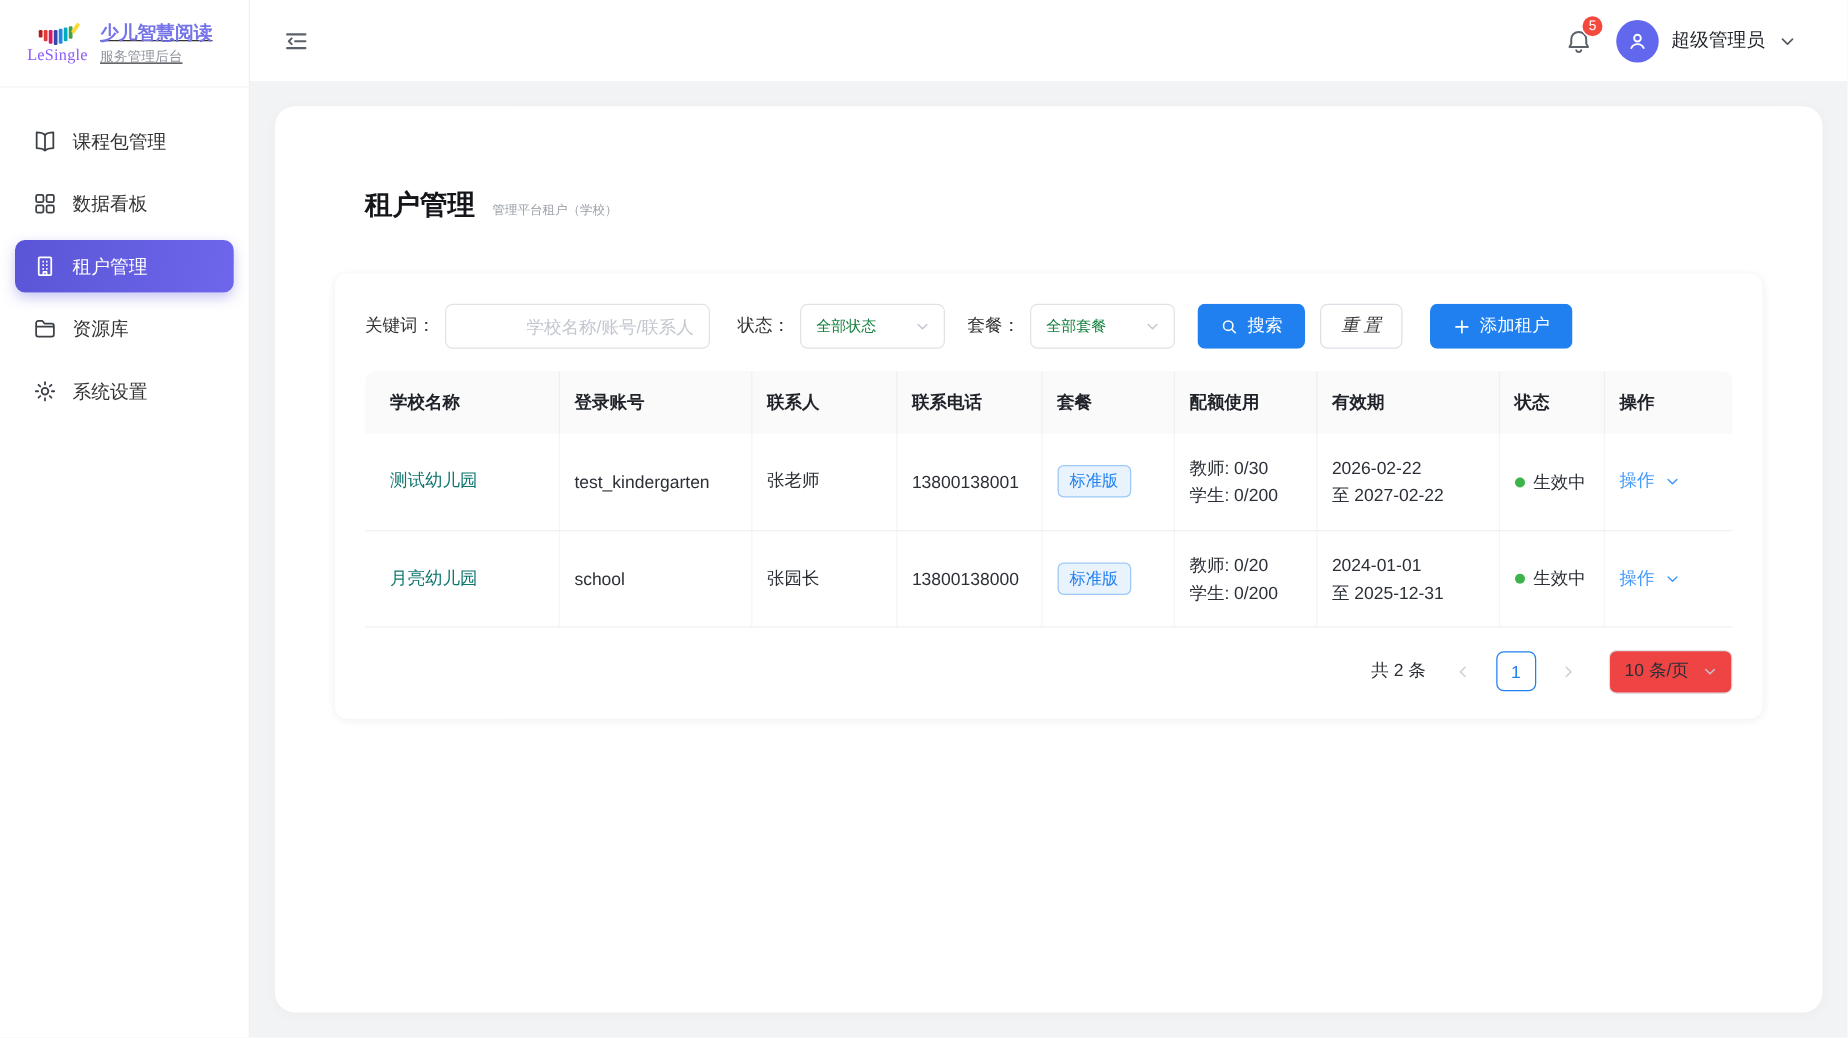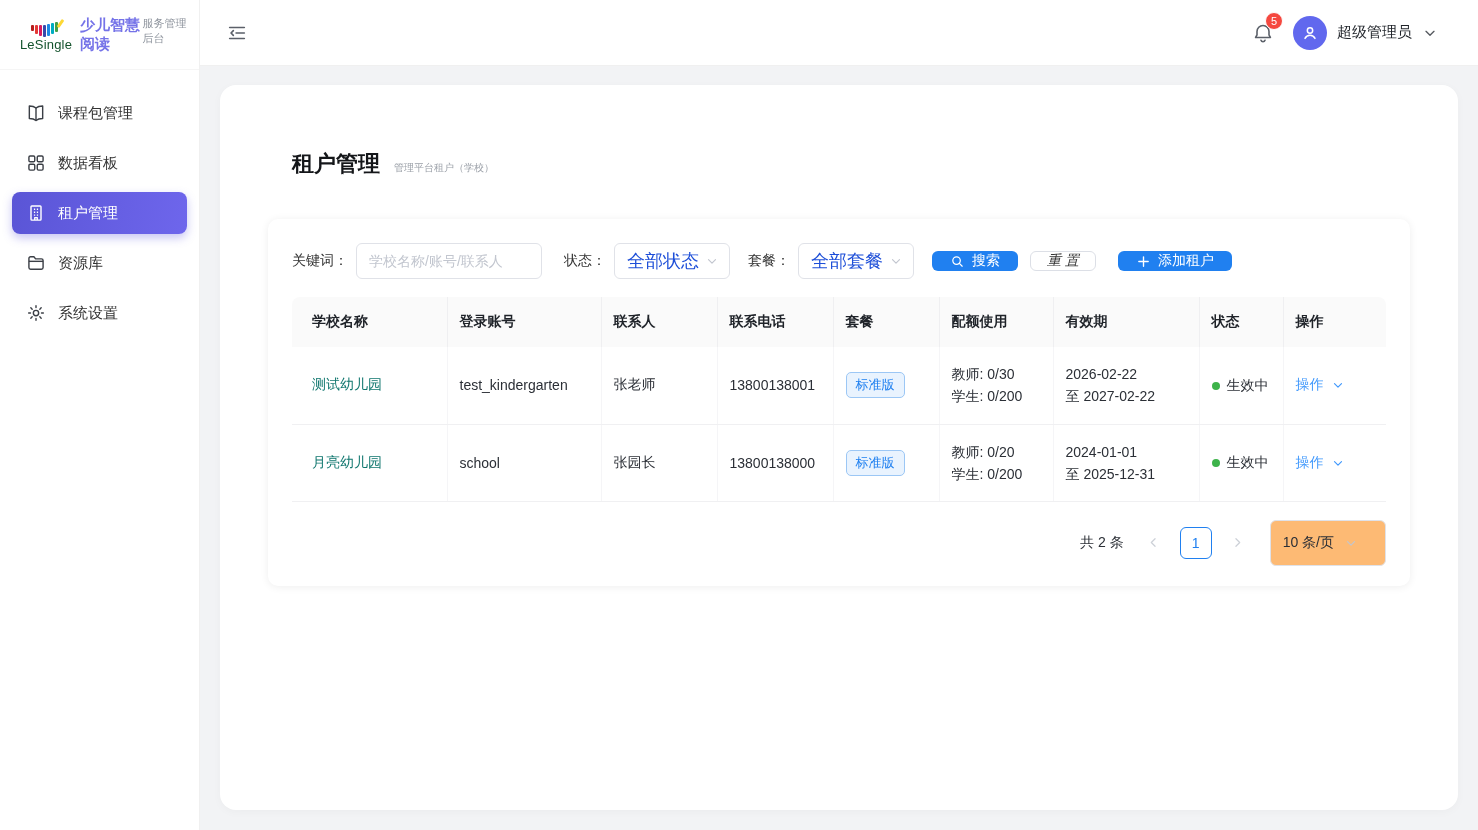--- a/index.html
+++ b/index.html
@@ -27,22 +27,22 @@
   .logo-bars { display: flex; align-items: flex-end; height: 18px; gap: 1px; position: relative; }
   .logo-bars i { display: block; width: 3px; border-radius: 1px; }
   .lb1 { height: 6px;  background: #b71c1c; transform: translateY(-5px); }
   .lb2 { height: 9px;  background: #e53935; transform: translateY(-2px); }
   .lb3 { height: 11px; background: #d81b60; transform: translateY(0); }
   .lb4 { height: 12px; background: #3949ab; transform: translateY(1px); }
   .lb5 { height: 12px; background: #1e88e5; transform: translateY(0); }
   .lb6 { height: 11px; background: #00acc1; transform: translateY(-2px); }
   .lb7 { height: 10px; background: #43a047; transform: translateY(-4px); }
   .lb8 { height: 9px;  background: #fdd835; transform: translateY(-8px) rotate(35deg); }
-  .logo-word { font-size: 13px; color: #14532d; letter-spacing: 0.2px; margin-top: 1px; }
-  .brand-text { display: flex; flex-direction: row; gap: 2px; }
+  .logo-word { font-size: 13px; color: #8b5cf6; letter-spacing: 0.2px; margin-top: 1px; font-family: Liberation Serif, serif; }
+  .brand-text { display: flex; flex-direction: column; gap: 2px; text-decoration: underline; }
   .brand-title { font-size: 15px; font-weight: bold; color: #7573e8; }
   .brand-sub { font-size: 11px; color: #8f959e; }
 
   .menu { padding: 22px 12px; display: flex; flex-direction: column; gap: 8px; }
   .menu-item {
     height: 42px; display: flex; align-items: center; gap: 12px;
     padding: 0 14px; border-radius: 8px; color: #333; cursor: pointer;
     font-size: 15px;
   }
   .menu-item .mi-icon { width: 20px; height: 20px; color: #3b3f46; }
@@ -91,37 +91,38 @@
   .panel {
     margin-top: 40px; background: #fff; border-radius: 10px;
     box-shadow: 0 1px 8px rgba(0,0,0,0.07);
     padding: 16px 24px 20px;
   }
 
   
   .filters { display: flex; align-items: center; margin: 8px 0 18px; }
   .f-label { font-size: 14px; color: #333; margin-right: 8px; white-space: nowrap; }
   .kw-input {
-    width: 186px; height: 36px; border: 1px solid #e0e2e8; border-radius: 6px;
+    width: 212px; height: 36px; border: 1px solid #e0e2e8; border-radius: 6px;
     padding: 0 12px; font-size: 14px; color: #333; outline: none;
     font-family: inherit;
+    text-align: right;
   }
   .kw-input::placeholder { color: #c2c6cf; }
   .f-gap { width: 22px; }
   .f-gap-sm { width: 18px; }
   .select {
     height: 36px; border: 1px solid #e0e2e8; border-radius: 6px;
     display: flex; align-items: center; justify-content: space-between;
     padding: 0 10px 0 12px; background: #fff; cursor: pointer;
   }
-  .select .sel-text { color: #1d4ed8; font-size: 18px; }
+  .select .sel-text { color: #15803d; font-size: 12px; }
   .select .sel-caret { color: #c2c6cf; }
   .sel-status, .sel-plan { width: 116px; }
   .btn {
-    height: 20px; border-radius: 6px; display: flex; align-items: center;
+    height: 36px; border-radius: 6px; display: flex; align-items: center;
     justify-content: center; gap: 7px; font-size: 14px; cursor: pointer;
     border: 1px solid transparent; white-space: nowrap;
   }
   .btn-primary { background: #2080f0; color: #fff; padding: 0 17px; }
   .btn-plain { background: #fff; color: #333; border-color: #dcdfe6; padding: 0 16px; font-style: italic; }
 
   
   table.grid { width: 100%; border-collapse: collapse; table-layout: fixed; }
   .grid th {
     background: #fafafa; height: 50px; text-align: left; font-size: 14px;
@@ -153,22 +154,22 @@
   
   .pagination { display: flex; align-items: center; justify-content: flex-end; gap: 12px; margin-top: 18px; }
   .pg-total { color: #2b2f36; margin-right: 4px; }
   .pg-arrow { width: 28px; height: 28px; display: flex; align-items: center; justify-content: center; color: #cdd1d8; cursor: pointer; }
   .pg-page {
     width: 32px; height: 32px; border: 1px solid #2080f0; color: #2080f0;
     border-radius: 6px; display: flex; align-items: center; justify-content: center;
     font-size: 14px; cursor: pointer; background: #fff;
   }
   .pg-size {
-    height: 46px; border: 1px solid #e0e2e8; border-radius: 6px; background: #fdba74;
-    display: flex; align-items: center; gap: 10px; padding: 0 27px 0 12px;
+    height: 35px; border: 1px solid #e0e2e8; border-radius: 6px; background: #ef4444;
+    display: flex; align-items: center; gap: 10px; padding: 0 10px 0 12px;
     color: #2b2f36; cursor: pointer; margin-left: 6px;
   }
   .pg-size .sel-caret { color: #c2c6cf; }
 </style>
 </head>
 <body>
 
 <aside class="sidebar">
   <div class="brand">
     <div class="logo-mark">

